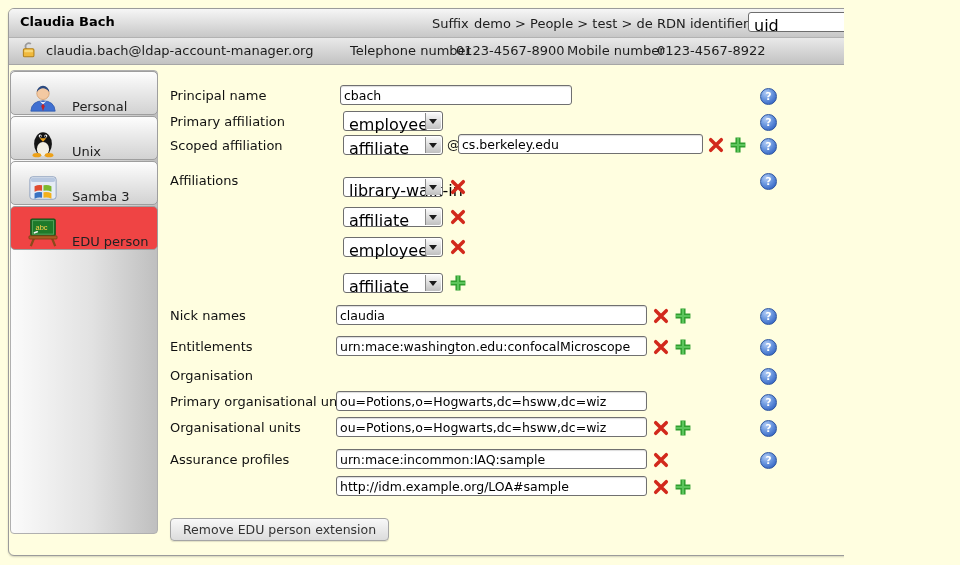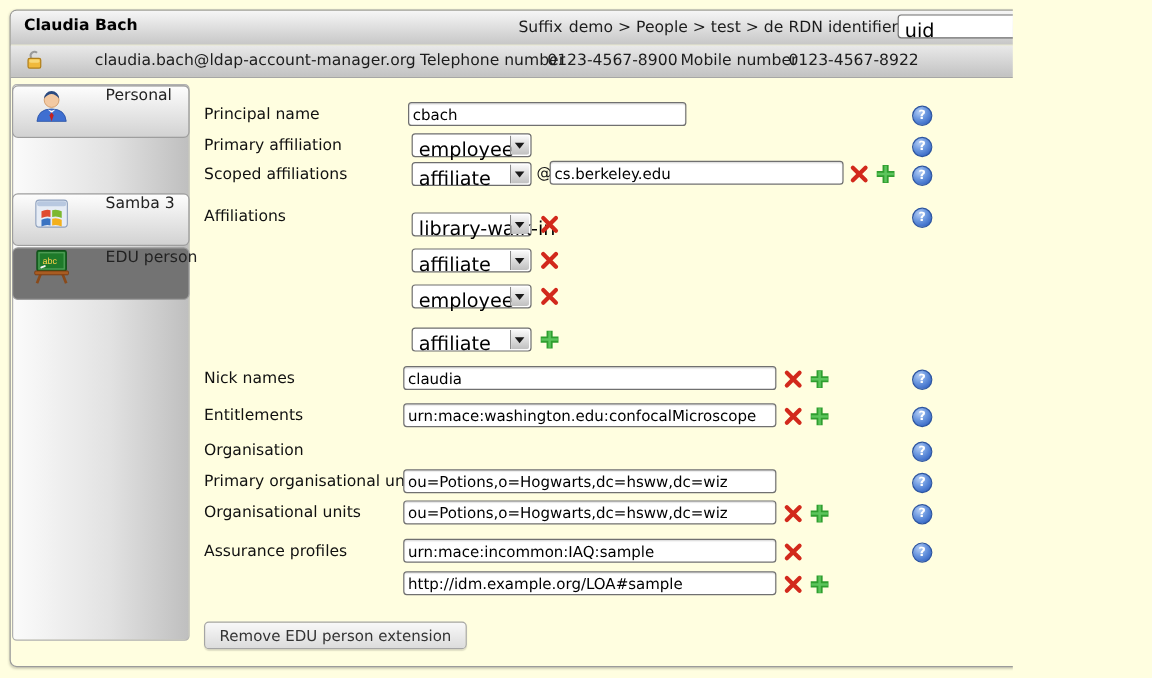--- a/index.html
+++ b/index.html
@@ -30,23 +30,23 @@
 
   .sidepanel {
     position:absolute; left:10px; top:70px; width:148px; height:464px;
     background:linear-gradient(90deg,#fbfbfb 0%,#e2e2e2 55%,#bfbfbf 100%);
     border:1px solid #b0b0b0; border-radius:4px; box-sizing:border-box;
   }
   .tab {
     position:absolute; left:10px; width:148px; height:44px; box-sizing:border-box;
     border:1px solid #9e9e9e; border-radius:5px;
     background:linear-gradient(#fdfdfd,#d2d2d2);
-    display:flex; align-items:flex-start; gap:28px; padding-left:15px; cursor:pointer;
-  }
-  .tab.active { background:#737373; }
+    display:flex; align-items:flex-end; gap:12px; padding-left:15px; cursor:pointer;
+  }
+  .tab.active { background:#ef4444; }
   .ticon { width:34px; height:32px; display:flex; align-items:center; justify-content:center; }
   .tlabel { font-size:13px; color:#222; white-space:nowrap; }
 
   .flabel { position:absolute; font-size:13px; color:#111; white-space:nowrap; }
   .finput {
     position:absolute; height:20px; box-sizing:border-box;
     border:1px solid #707070; border-radius:3px; background:#fff;
     font-family:"DejaVu Sans","Liberation Sans",sans-serif; font-size:12.5px;
     padding:0 3px; color:#000; box-shadow:inset 0 1px 1px rgba(0,0,0,.14);
   }
@@ -100,41 +100,57 @@
   </div>
   <div class="help" style="left:933px; top:13px;">?</div>
 
   <span class="icon16" style="left:20px; top:41px; cursor:default;">
     <svg width="18" height="18" viewBox="0 0 16 16">
       <path d="M5 7 V4.6 a2.9 2.9 0 0 1 5.6 -0.9" fill="none" stroke="#9a9a9a" stroke-width="1.5" transform="rotate(-28 8 5)"></path>
       <rect x="3" y="6.8" width="9.4" height="7.2" rx="1.2" fill="#f0b93c" stroke="#b07f1a" stroke-width="0.9"></rect>
       <rect x="3.9" y="7.7" width="7.6" height="2.4" rx="1.1" fill="#f8d878"></rect>
     </svg>
   </span>
-  <span class="htext" style="left:46px; top:43px;margin-left:33px;">claudia.bach@ldap-account-manager.org</span>
+  <span class="htext" style="left:46px; top:43px;">claudia.bach@ldap-account-manager.org</span>
   <span class="htext" style="left:350px; top:43px;">Telephone number</span>
   <span class="htext" style="left:456px; top:43px;">0123-4567-8900</span>
   <span class="htext" style="left:567px; top:43px;">Mobile number</span>
   <span class="htext" style="left:657px; top:43px;">0123-4567-8922</span>
 
   <div class="sidepanel"></div>
 
   <div class="tab" style="top:71px;">
     <span class="ticon">
       <svg width="30" height="30" viewBox="0 0 32 32">
         <circle cx="16" cy="11" r="6.6" fill="#f3c9a2" stroke="#d09a66" stroke-width="0.8"></circle>
         <path d="M9.4 9.6 a6.6 6.6 0 0 1 13.2 0 q-3.1 -4 -6.6 -4 q-3.5 0 -6.6 4" fill="#2b4a80"></path>
         <path d="M3 30 q1 -11 13 -11 q12 0 13 11 z" fill="#3f6fd1" stroke="#2c56a8" stroke-width="0.8"></path>
         <path d="M12.6 19.4 l3.4 3.2 3.4 -3.2 -3.4 1.2 z" fill="#fff"></path>
         <path d="M16 22 l1.9 2.6 -1.9 5.2 -1.9 -5.2 z" fill="#c32222"></path>
       </svg>
     </span>
     <span class="tlabel">Personal</span>
   </div>
 
+  <div class="tab" style="top:116px;">
+    <span class="ticon">
+      <svg width="30" height="30" viewBox="0 0 32 32">
+        <ellipse cx="16" cy="17" rx="9.5" ry="12.5" fill="#141414"></ellipse>
+        <ellipse cx="16" cy="22.5" rx="6.5" ry="7.5" fill="#f2efe4"></ellipse>
+        <circle cx="13" cy="8.5" r="1.6" fill="#fff"></circle>
+          <circle cx="19" cy="8.5" r="1.6" fill="#fff"></circle>
+        <circle cx="13.3" cy="8.8" r="0.8" fill="#000"></circle>
+          <circle cx="18.7" cy="8.8" r="0.8" fill="#000"></circle>
+        <path d="M12.4 11 h7.2 l-3.6 3.6 z" fill="#eda118"></path>
+        <ellipse cx="9.5" cy="29" rx="4.6" ry="2.3" fill="#eda118"></ellipse>
+        <ellipse cx="22.5" cy="29" rx="4.6" ry="2.3" fill="#eda118"></ellipse>
+      </svg>
+    </span>
+    <span class="tlabel">Unix</span>
+  </div>
 
   <div class="tab" style="top:161px;">
     <span class="ticon">
       <svg width="30" height="30" viewBox="0 0 32 32">
         <rect x="2" y="4" width="28" height="24" rx="3" fill="#e6ecf5" stroke="#8ea0bd"></rect>
         <rect x="3" y="5" width="26" height="4.5" rx="2" fill="#b8c8e0"></rect>
         <g transform="translate(7,12)">
           <path d="M0 2 Q4 0 8 1 L8 7 Q4 6 0 8 Z" fill="#e04b30"></path>
           <path d="M9.5 1 Q14 0 18 2 L18 8 Q14 6 9.5 7 Z" fill="#7cb82f"></path>
           <path d="M0 9.5 Q4 7.5 8 8.5 L8 14.5 Q4 13.5 0 15.5 Z" fill="#3a73c2"></path>
@@ -164,21 +180,21 @@
   <input class="finput" style="left: 340px; top: 85px; width: 232px;" value="cbach">
   <div class="help" style="left:760px; top:88px;">?</div>
 
   <span class="flabel" style="left:170px; top:114px;">Primary affiliation</span>
   <div class="sel" style="left:343px; top:111px; width:100px;">
     <span class="seltxt">employee</span>
     <span class="selbtn"></span>
   </div>
   <div class="help" style="left:760px; top:114px;">?</div>
 
-  <span class="flabel" style="left:170px; top:138px;">Scoped affiliations</span>
+  <span class="flabel" style="left:170px; top:138px;">Scoped affiliation</span>
   <div class="sel" style="left:343px; top:135px; width:100px;">
     <span class="seltxt">affiliate</span>
     <span class="selbtn"></span>
   </div>
   <span class="atsign" style="left:447px; top:137px;">@</span>
   <input class="finput" style="left: 458px; top: 134px; width: 245px;" value="cs.berkeley.edu">
   <span class="icon16" style="left:707px; top:136px;">
     <svg width="18" height="18" viewBox="0 0 17 17">
         <path d="M3.5 3.5 L13.5 13.5 M13.5 3.5 L3.5 13.5" stroke="#d2291c" stroke-width="3.3" stroke-linecap="round"></path>
       </svg>

